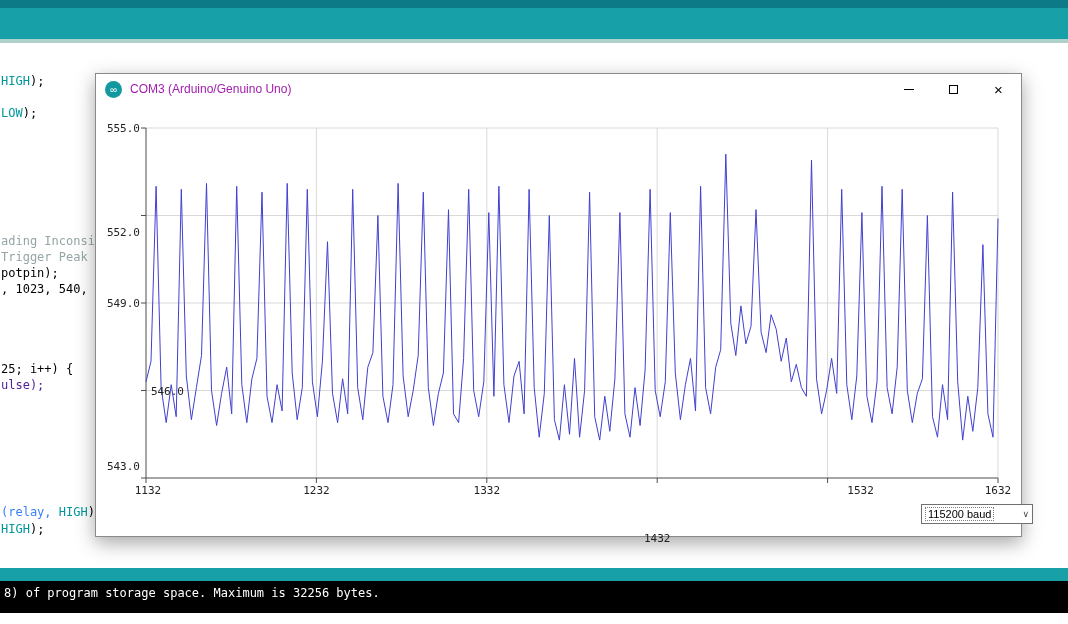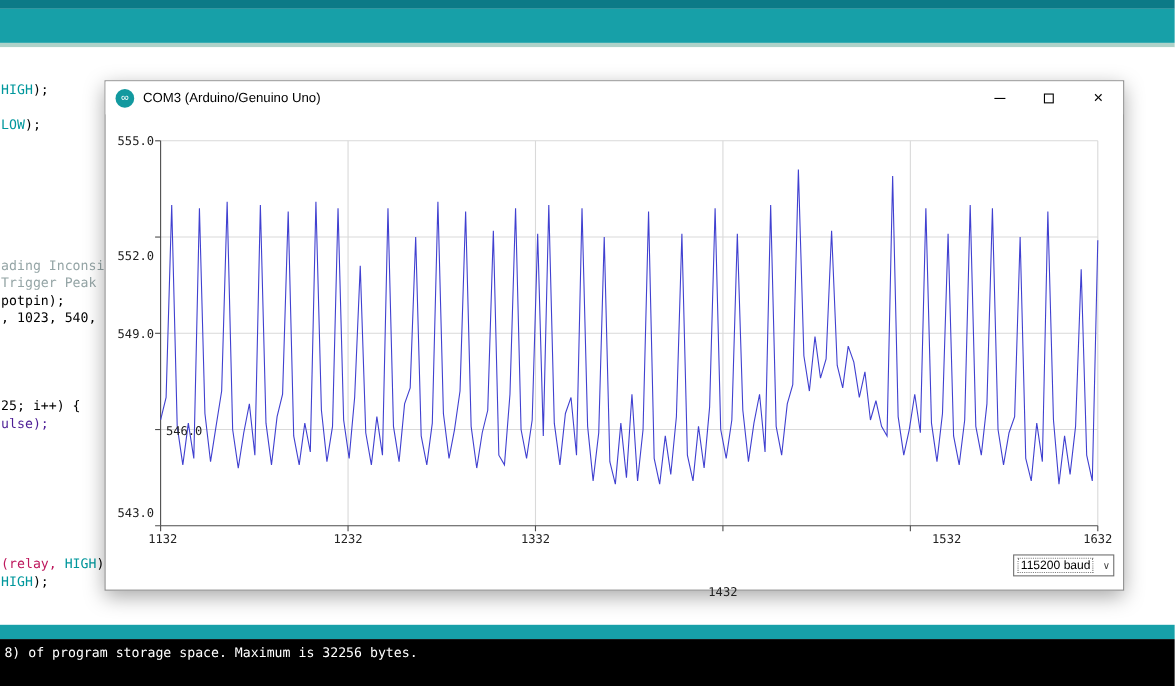--- a/index.html
+++ b/index.html
@@ -10,61 +10,61 @@
   .strip1{top:0;height:8px;background:#0c7a87}
   .strip2{top:8px;height:31px;background:#17a0a8}
   .strip3{top:39px;height:4px;background:#aed2c9}
 
   
   .editor{position:absolute;top:43px;left:0;width:1068px;height:525px;background:#ffffff;z-index:1}
   .code-line{position:absolute;left:1px;font:12px "DejaVu Sans Mono",monospace;white-space:pre}
 
   
   .bottom-strip{position:absolute;top:568px;left:0;right:0;height:13px;background:#17a0a8;z-index:2}
-  .console{position:absolute;top:581px;left:0;right:0;height:43px;background:#000000;z-index:2}
+  .console{position:absolute;top:581px;left:0;right:0;height:32px;background:#000000;z-index:2}
   .console-line{position:absolute;left:4px;color:#ffffff;font:12px "DejaVu Sans Mono",monospace;white-space:pre}
 
   
   .plotter-window{position:absolute;left:95px;top:73px;width:925px;height:462px;background:#ffffff;border:1px solid #8a8a8a;box-shadow:0 6px 18px rgba(0,0,0,0.35);z-index:10}
   .titlebar{position:absolute;top:0;left:0;right:0;height:30px;display:flex;align-items:center;padding-left:9px;box-sizing:border-box;background:#ffffff}
   .app-icon{width:17px;height:17px;border-radius:50%;background:#12999f;color:#ffffff;display:flex;align-items:center;justify-content:center;font-size:10px;margin-right:8px;flex:0 0 auto}
-  .title{font-size:12px;color:#000000;white-space:nowrap}
+  .title{font-size:12px;color:#a21caf;white-space:nowrap}
   .win-controls{margin-left:auto;display:flex;height:30px}
   .wbtn{width:45px;height:30px;display:flex;align-items:center;justify-content:center;color:#000000;cursor:default}
   .min-glyph{width:10px;height:1px;background:#000000;display:block}
   .max-glyph{width:9px;height:9px;border:1px solid #000000;display:block;box-sizing:border-box}
   .close-glyph{font-size:15px;line-height:1}
 
   .chart-region{position:absolute;top:30px;left:0;right:0;bottom:0}
   #chart-svg{position:absolute;left:50px;top:24px;overflow:visible}
   .tick-label{position:absolute;font:11px "DejaVu Sans Mono",monospace;color:#222222}
   .y-tick{left:0;width:44px;text-align:right}
   .x-tick{top:380px;width:40px;text-align:center}
 
-  .baud-combo{position:absolute;left:825px;top:430px;width:92px;height:20px;box-sizing:border-box;border:1px solid #707070;background:#ffffff;display:flex;align-items:center;justify-content:space-between;padding:0 3px;font-size:11px;z-index:3}
+  .baud-combo{position:absolute;left:825px;top:430px;width:112px;height:20px;box-sizing:border-box;border:1px solid #707070;background:#ffffff;display:flex;align-items:center;justify-content:space-between;padding:0 3px;font-size:11px;z-index:3}
   .baud-label{border:1px dotted #808080;padding:0 2px;white-space:nowrap}
   .combo-arrow{font-size:9px;color:#444444;margin-left:3px}
 </style>
 </head>
 <body>
 
 <div class="strip strip1"></div>
 <div class="strip strip2"></div>
 <div class="strip strip3"></div>
 
 <div class="editor" id="code-pane">
     <div class="code-line" style="top: 31px;"><span style="color: rgb(0, 151, 156);">HIGH</span><span style="color: rgb(0, 0, 0);">);</span></div>
     <div class="code-line" style="top: 63px;"><span style="color: rgb(0, 151, 156);">LOW</span><span style="color: rgb(0, 0, 0);">);</span></div>
     <div class="code-line" style="top: 191px;"><span style="color: rgb(149, 165, 166);">ading Inconsis</span></div>
     <div class="code-line" style="top: 207px;"><span style="color: rgb(149, 165, 166);">Trigger Peak V</span></div>
     <div class="code-line" style="top: 223px;"><span style="color: rgb(0, 0, 0);">potpin);</span></div>
     <div class="code-line" style="top: 239px;"><span style="color: rgb(0, 0, 0);">, 1023, 540, 9</span></div>
     <div class="code-line" style="top: 319px;"><span style="color: rgb(0, 0, 0);">25; i++) {</span></div>
     <div class="code-line" style="top: 335px;"><span style="color: #4c1d95;">ulse);</span></div>
-    <div class="code-line" style="top: 462px;"><span style="color: #be185d;">(relay, </span><span style="color: rgb(0, 151, 156);">HIGH</span><span style="color: rgb(0, 0, 0);">)</span></div>
+    <div class="code-line" style="top: 462px;"><span style="color: #3b82f6;">(relay, </span><span style="color: rgb(0, 151, 156);">HIGH</span><span style="color: rgb(0, 0, 0);">)</span></div>
     <div class="code-line" style="top: 479px;"><span style="color: rgb(0, 151, 156);">HIGH</span><span style="color: rgb(0, 0, 0);">);</span></div>
   </div>
 
 <div class="bottom-strip"></div>
 <div class="console" id="console-pane">
     <div class="console-line" style="top: 5px;">8) of program storage space. Maximum is 32256 bytes.</div>
   </div>
 
 <div class="plotter-window">
   <div class="titlebar">

